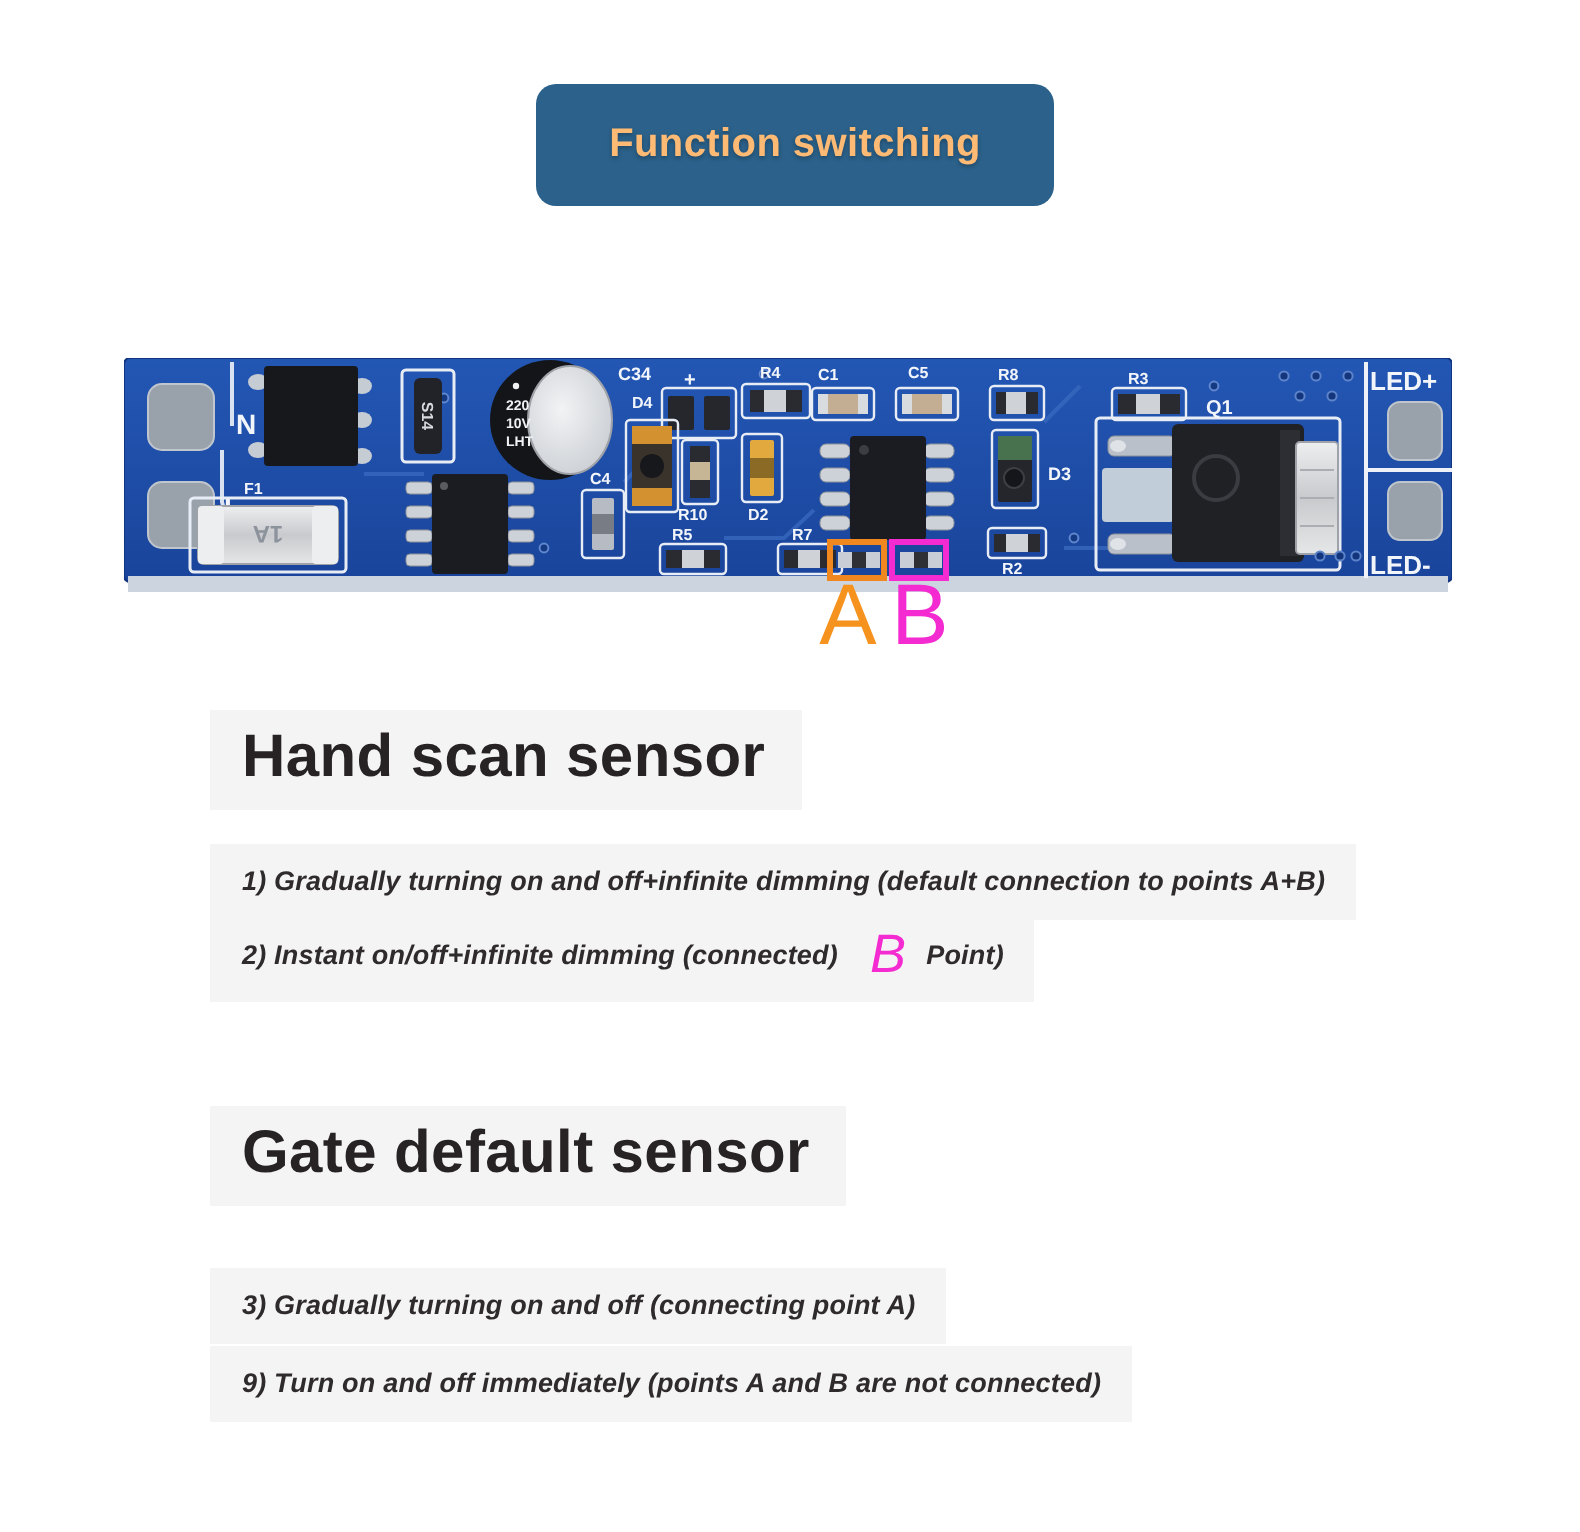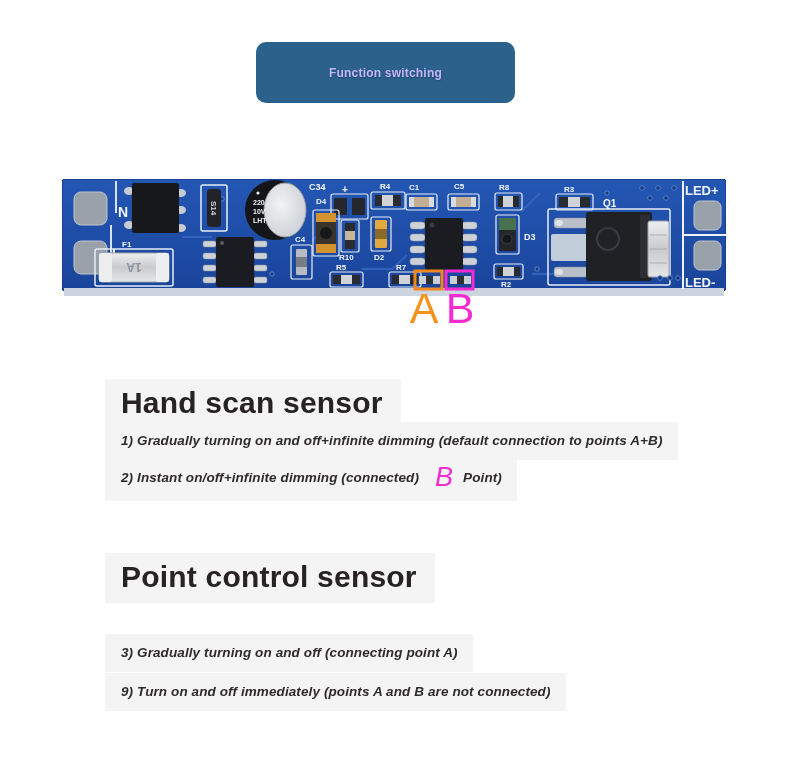--- a/index.html
+++ b/index.html
@@ -1,34 +1,34 @@
 <!DOCTYPE html>
 <html><head>
 <meta charset="utf-8">
 <style>
   html,body{margin:0;padding:0;background:#ffffff;}
   .canvas{position:relative;width:790px;height:766px;background:#ffffff;overflow:hidden;
           font-family:"Liberation Sans",sans-serif;}
   
-  .banner{position:absolute;left:256px;top:42px;width:259px;height:61px;
-          background:#2b618a;border-radius:10px;color:#c4b5fd;font-size:12px;font-weight:bold;
+  .banner{position:absolute;left:268px;top:42px;width:259px;height:61px;
+          background:#2b618a;border-radius:10px;color:#fdba74;font-size:20px;font-weight:bold;
           display:flex;align-items:center;justify-content:center;
           text-shadow:0 1px 2px rgba(0,0,0,.28);letter-spacing:.2px;}
   
   .pcb{position:absolute;left:62px;top:179px;width:664px;height:117px;display:block;}
   .sk{fill:#f2f5fa;font-weight:bold;font-family:"Liberation Sans",sans-serif;}
   
   .big-letter{position:absolute;top:287px;width:40px;text-align:center;
               font-size:43px;line-height:1;font-weight:400;}
   .letter-a{left:404px;color:#f6921e;}
   .letter-b{left:440px;color:#f32bd1;}
   
   .h{position:absolute;margin:0;left:105px;background:#f4f4f5;color:#272324;
      font-size:30px;font-weight:bold;padding:7px 18px 9px 16px;letter-spacing:.2px;white-space:nowrap;}
-  .hs{top:355px;margin-top:24px;}
+  .hs{top:355px;}
   .gc{top:553px;}
   .line{position:absolute;margin:0;left:105px;background:#f4f4f5;color:#2f2b2c;
         font-size:13.5px;font-weight:bold;padding:11px 15px 12px 16px;letter-spacing:.1px;white-space:nowrap;font-style:italic;}
   .l1{top:422px;}
   .l2{top:456px;padding-top:8px;padding-bottom:10px;}
   .l3{top:634px;}
   .l4{top:673px;}
   .bmark{font-size:27px;font-weight:400;color:#f32bd1;margin:0 10px 0 16px;line-height:1;vertical-align:-4px;}
 </style>
 </head>
@@ -295,17 +295,17 @@
     <text class="sk" x="623" y="108" font-size="13">LED-</text>
   </svg>
 
   <div class="big-letter letter-a">A</div>
   <div class="big-letter letter-b">B</div>
 
   <h2 class="h hs">Hand scan sensor</h2>
   <p class="line l1">1) Gradually turning on and off+infinite dimming (default connection to points A+B)</p>
   <p class="line l2"><span>2) Instant on/off+infinite dimming (connected)</span><span class="bmark">B</span><span>Point)</span></p>
 
-  <h2 class="h gc">Point control sensor</h2>
+  <h2 class="h gc">Gate default sensor</h2>
   <p class="line l3">3) Gradually turning on and off (connecting point A)</p>
   <p class="line l4">9) Turn on and off immediately (points A and B are not connected)</p>
 
 </div>
 
 </body></html>

